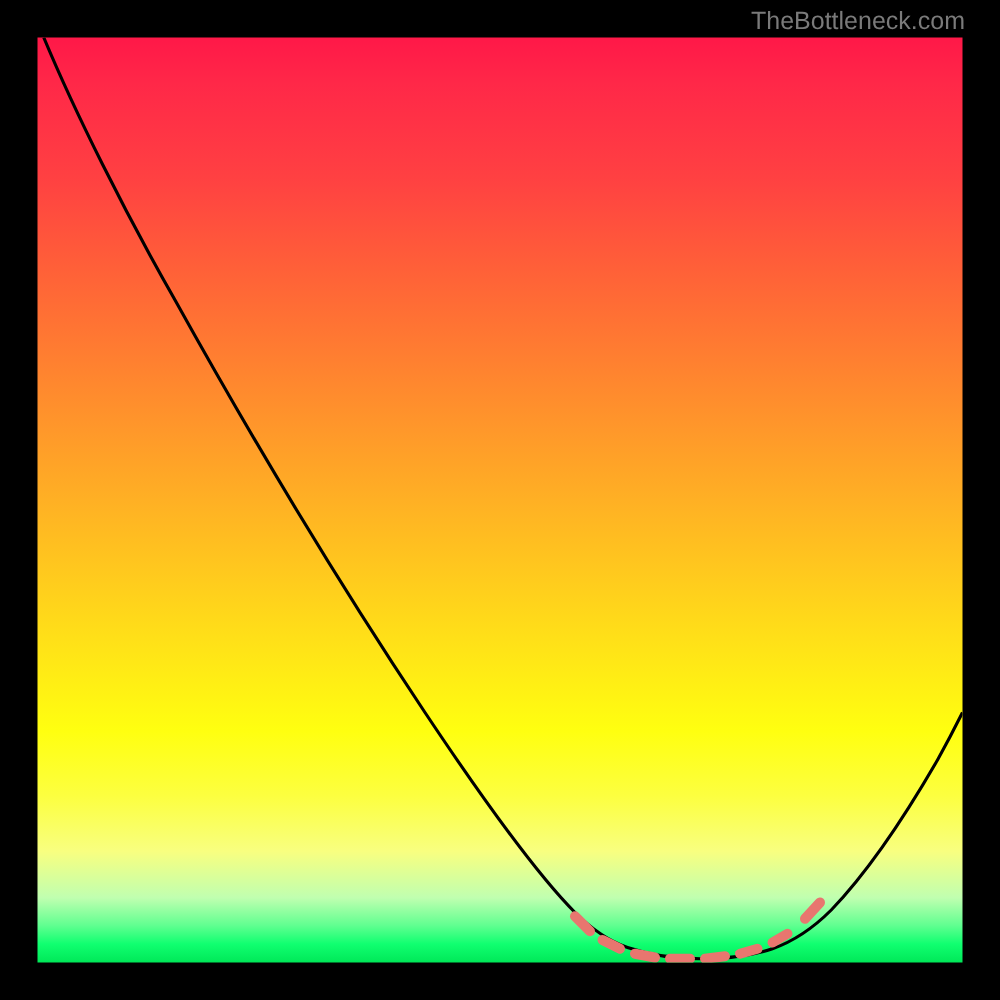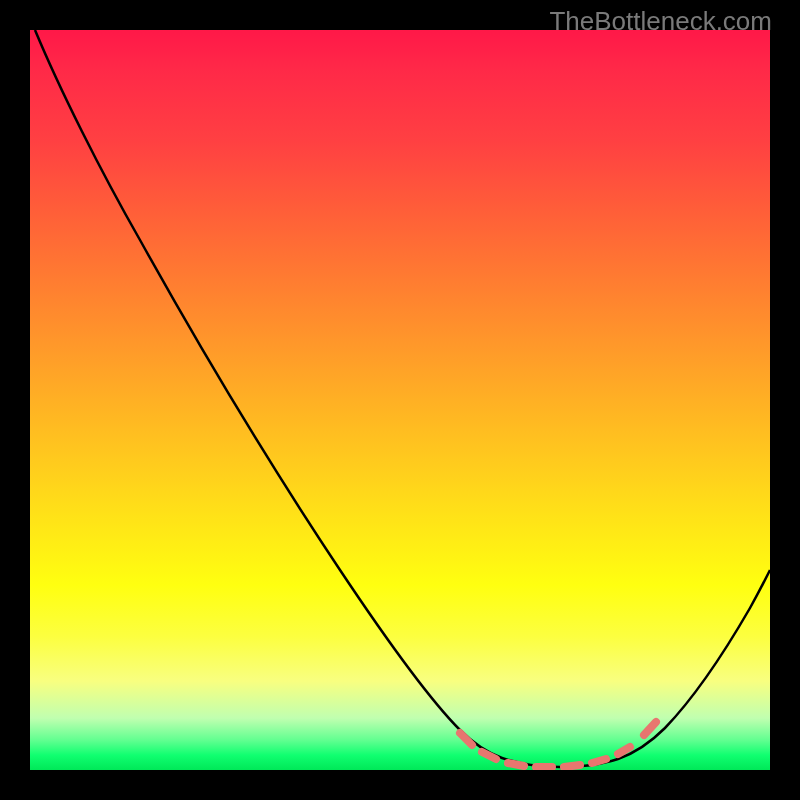--- a/index.html
+++ b/index.html
@@ -48,21 +48,21 @@
       #10ff70 98%,
       #00e858 100%
     );
   }
   .watermark {
     position: absolute;
     top: 6px;
     right: 28px;
     color: #7a7a7a;
     font-family: Arial, sans-serif;
-    font-size: 26px;
+    font-size: 20px;
     font-weight: 500;
   }
   svg.curve {
     position: absolute;
     top: 0;
     left: 0;
     width: 100%;
     height: 100%;
   }
 </style>

